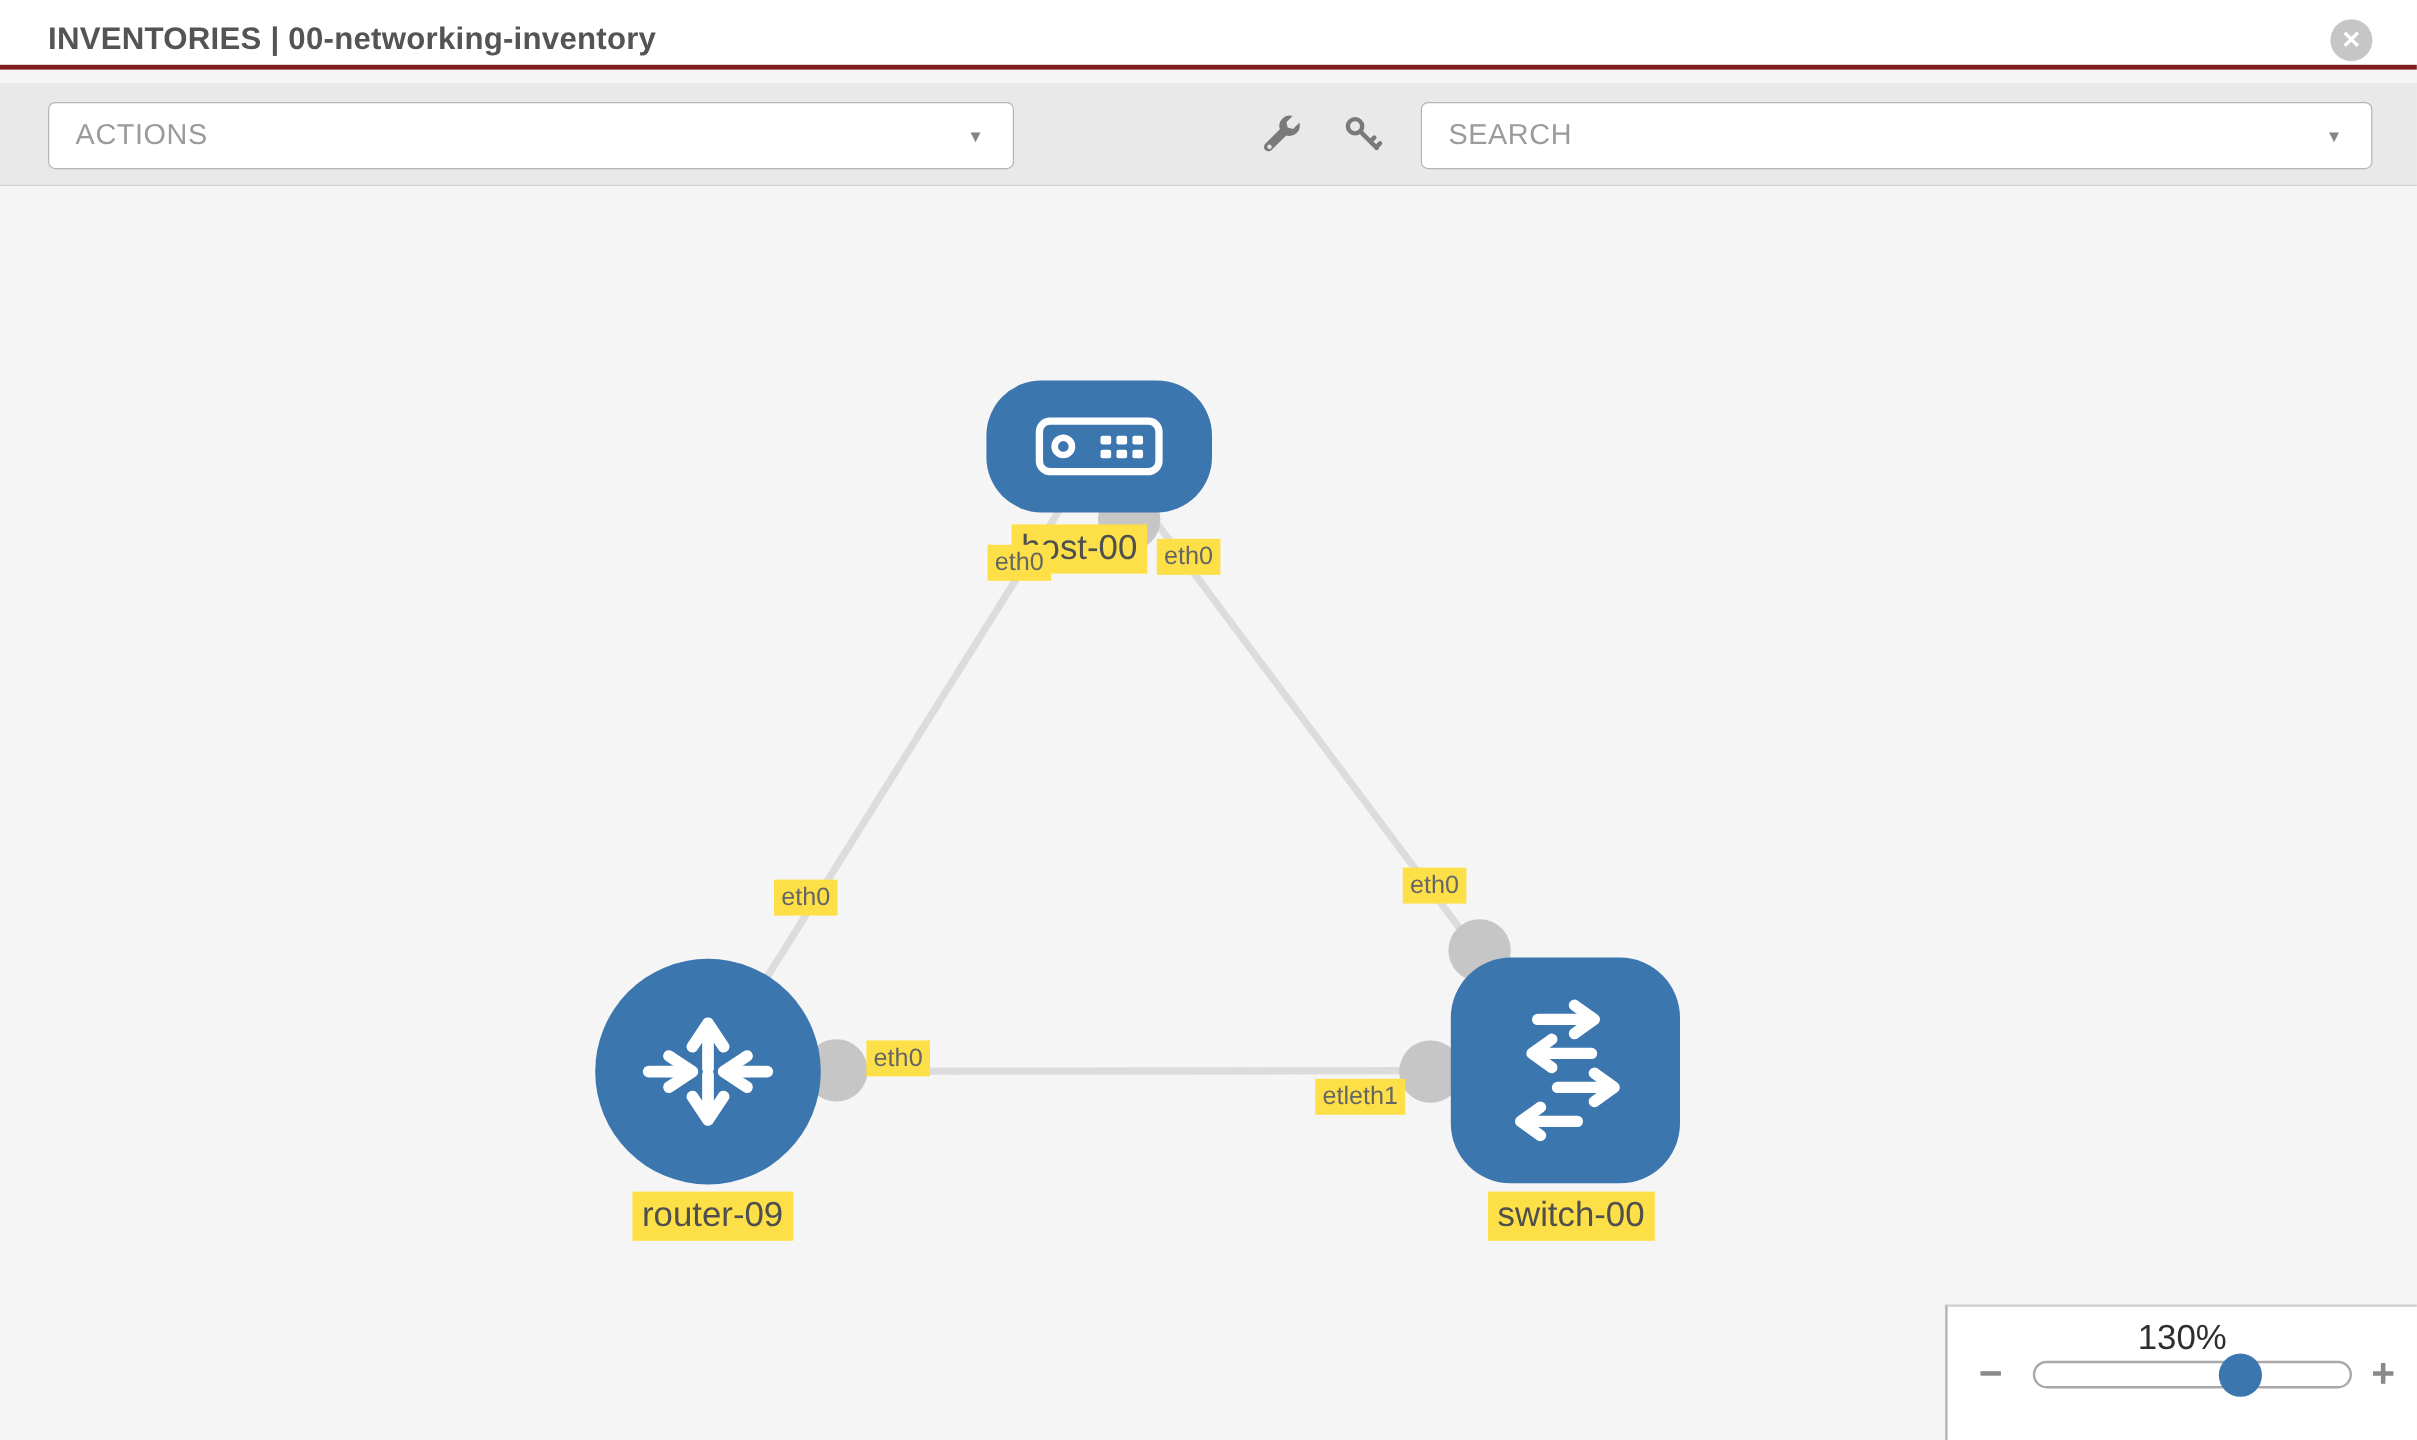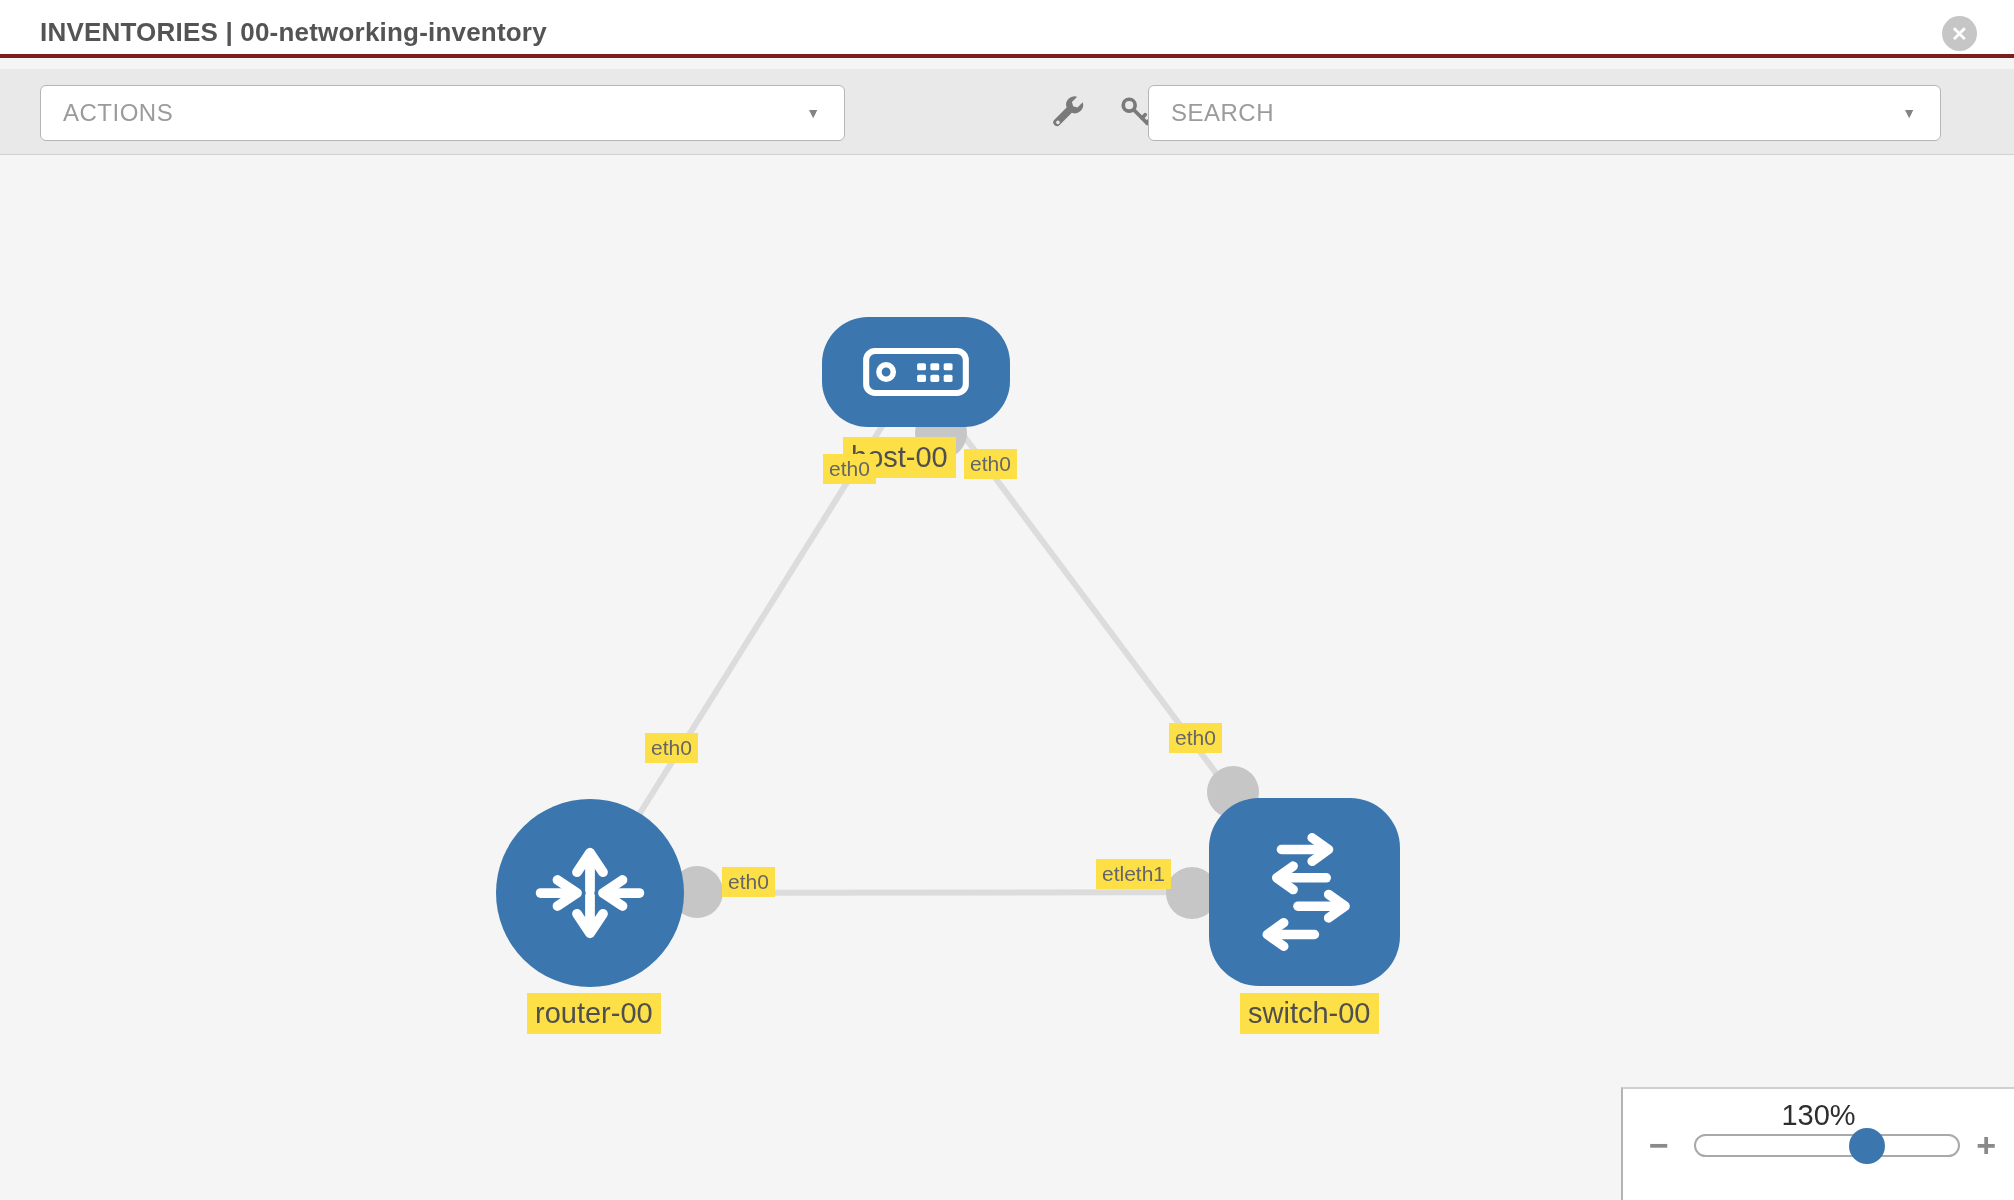--- a/index.html
+++ b/index.html
@@ -19,21 +19,21 @@
   
   .toolbar { position:absolute; left:0; top:69px; width:2014px; height:86px;
     background:#e9e9e9; border-bottom:1px solid #d2d2d2; }
   .select-box { position:absolute; top:16px; height:56px; background:#ffffff;
     border:1px solid #b5b5b5; border-radius:6px; display:flex;
     align-items:center; padding:0 22px; cursor:pointer; }
   .select-box .ph { font-size:24px; color:#9b9b9b; letter-spacing:0.5px; }
   .select-box .caret { position:absolute; right:24px; top:50%;
     transform:translateY(-50%); font-size:14px; color:#848484; }
   .actions-select { left:40px; width:805px; }
-  .search-select { left:1148px; width:793px; }
+  .search-select { left:1184px; width:793px; }
   .tool-icon { position:absolute; top:50%; transform:translateY(-50%);
     width:34px; height:34px; cursor:pointer; }
   .tool-icon svg { width:100%; height:100%; }
   .wrench-icon { left:1051px; }
   .key-icon { left:1119px; }
 
   
   .canvas { position:absolute; left:0; top:155px; width:2014px; height:1045px;
     background:#f5f5f5; }
   .links-layer { position:absolute; left:0; top:0; width:2014px; height:1045px; }
@@ -51,21 +51,21 @@
   .if-label { font-size:21px; }
 
   .lbl-host      { left:843px; top:282px; }
   .lbl-router    { left:527px; top:838px; }
   .lbl-switch    { left:1240px; top:838px;text-align:center; }
   .if-host-left  { left:823px; top:299px; }
   .if-host-right { left:964px; top:294px; }
   .if-router-top { left:645px; top:578px; }
   .if-switch-top { left:1169px; top:568px; }
   .if-mid-left   { left:722px; top:712px; }
-  .if-mid-right  { left:1096px; top:704px; }
+  .if-mid-right  { left:1096px; top:744px; }
 
   
   .zoom-panel { position:absolute; left:1621px; top:1087px; width:393px;
     height:113px; background:#ffffff; border-left:2px solid #b3b3b3;
     border-top:2px solid #cfcfcf; }
   .zoom-value { position:absolute; left:0; top:10px; width:100%;
     text-align:center; font-size:29px; color:#2e2e2e; }
   .zoom-minus, .zoom-plus { position:absolute; top:26px; font-size:34px;
     font-weight:bold; color:#8a8a8a; cursor:pointer; line-height:60px; }
   .zoom-minus { left:26px; }
@@ -157,21 +157,21 @@
       <path d="M68 40 L32 40"></path>
         <path d="M40 30 L26 40 L40 50"></path>
       <path d="M44 64 L78 64"></path>
         <path d="M70 54 L84 64 L70 74"></path>
       <path d="M58 88 L24 88"></path>
         <path d="M32 78 L18 88 L32 98"></path>
     </svg>
   </div>
 
   <div class="chip node-label lbl-host">host-00</div>
-  <div class="chip node-label lbl-router">router-00</div>
+  <div class="chip node-label lbl-router">router-09</div>
   <div class="chip node-label lbl-switch">switch-00</div>
 
   <div class="chip if-label if-host-left">eth0</div>
   <div class="chip if-label if-host-right">eth0</div>
   <div class="chip if-label if-router-top">eth0</div>
   <div class="chip if-label if-switch-top">eth0</div>
   <div class="chip if-label if-mid-left">eth0</div>
   <div class="chip if-label if-mid-right">etleth1</div>
 </div>
 

